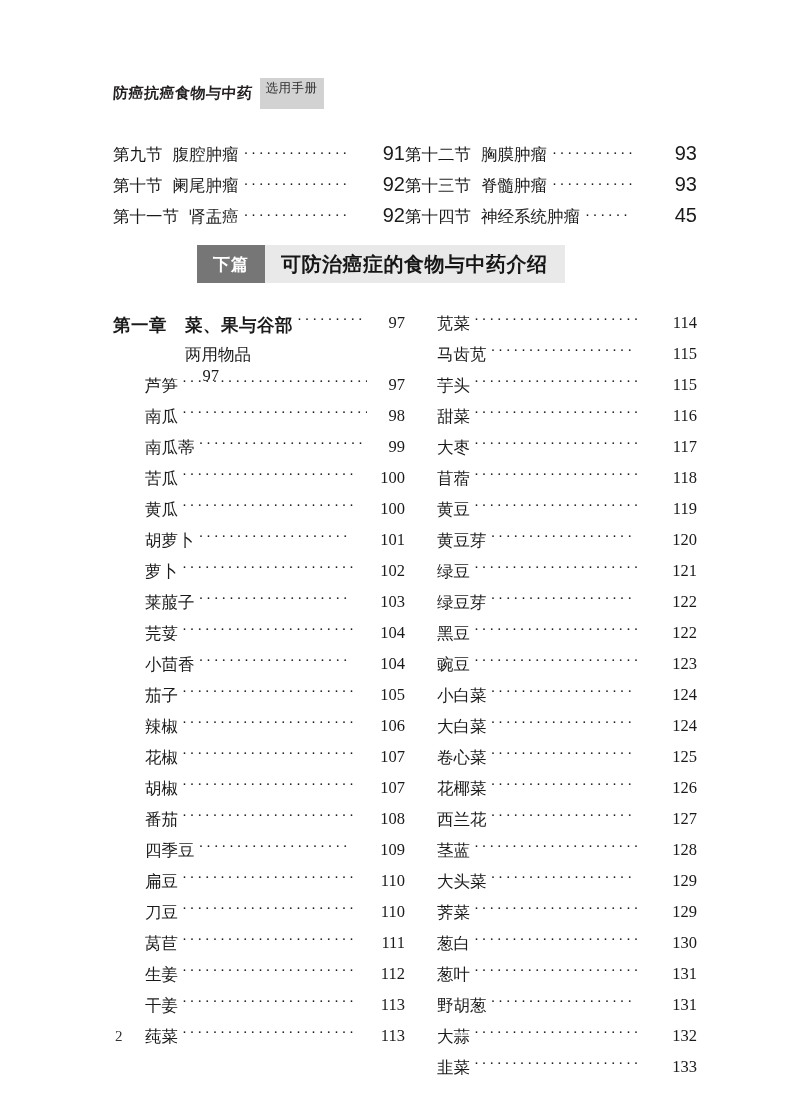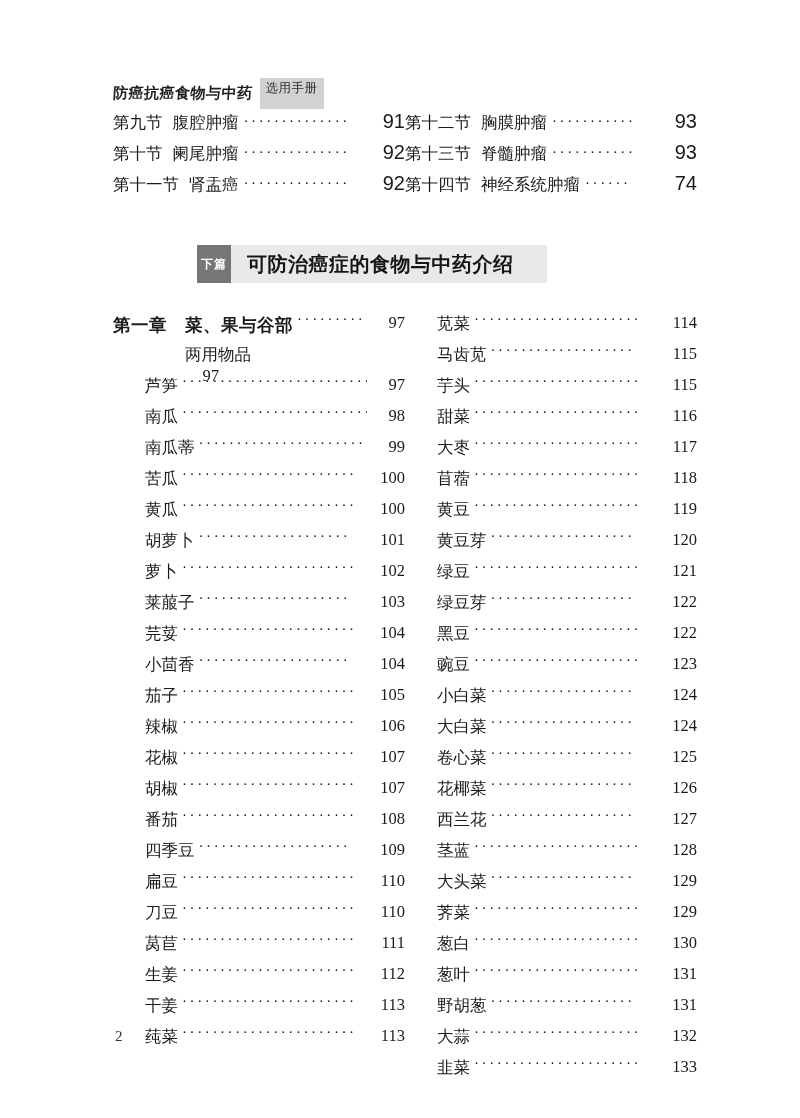--- a/index.html
+++ b/index.html
@@ -40,21 +40,21 @@
     font-size: 12.5px;
     line-height: 1;
     padding: 4px 6px 14px 6px;
     letter-spacing: 0.5px;
   }
 
   
   .toc-top {
     position: absolute;
     left: 113px;
-    top: 110px;
+    top: 142px;
     width: 585px;
     display: flex;
   }
   .toc-top-col {
     width: 292px;
   }
   .toc-top .row {
     display: flex;
     align-items: baseline;
     height: 31px;
@@ -95,37 +95,37 @@
     top: 245px;
     height: 38px;
     display: flex;
     align-items: stretch;
   }
   .banner-tag {
     background: #767676;
     color: #ffffff;
     font-family: "DejaVu Sans", "Liberation Sans", sans-serif;
     font-weight: bold;
-    font-size: 12px;
+    font-size: 17px;
     letter-spacing: 1px;
     display: flex;
     align-items: center;
     justify-content: center;
-    padding: 0 4px;
+    padding: 0 16px;
   }
   .banner-body {
     background: #e9e9e9;
     color: #161616;
     font-family: "DejaVu Sans", "Liberation Sans", sans-serif;
     font-weight: bold;
     font-size: 20px;
     letter-spacing: 0.5px;
     display: flex;
     align-items: center;
-    padding: 0 33px 0 16px;
+    padding: 0 17px 0 16px;
   }
 
   
   .toc-main {
     position: absolute;
     left: 113px;
     top: 313px;
     width: 585px;
     display: flex;
   }
@@ -221,21 +221,21 @@
       <div class="row">
         <span class="sect">第十三节</span>
         <span class="label">脊髓肿瘤</span>
         <span class="leader">···········</span>
         <span class="page">93</span>
       </div>
       <div class="row">
         <span class="sect">第十四节</span>
         <span class="label">神经系统肿瘤</span>
         <span class="leader">······</span>
-        <span class="page">74</span>
+        <span class="page">45</span>
       </div>
     </div>
 </div>
 
 <div class="banner">
   <div class="banner-tag">下篇</div>
   <div class="banner-body">可防治癌症的食物与中药介绍</div>
 </div>
 
 <div class="toc-main">

